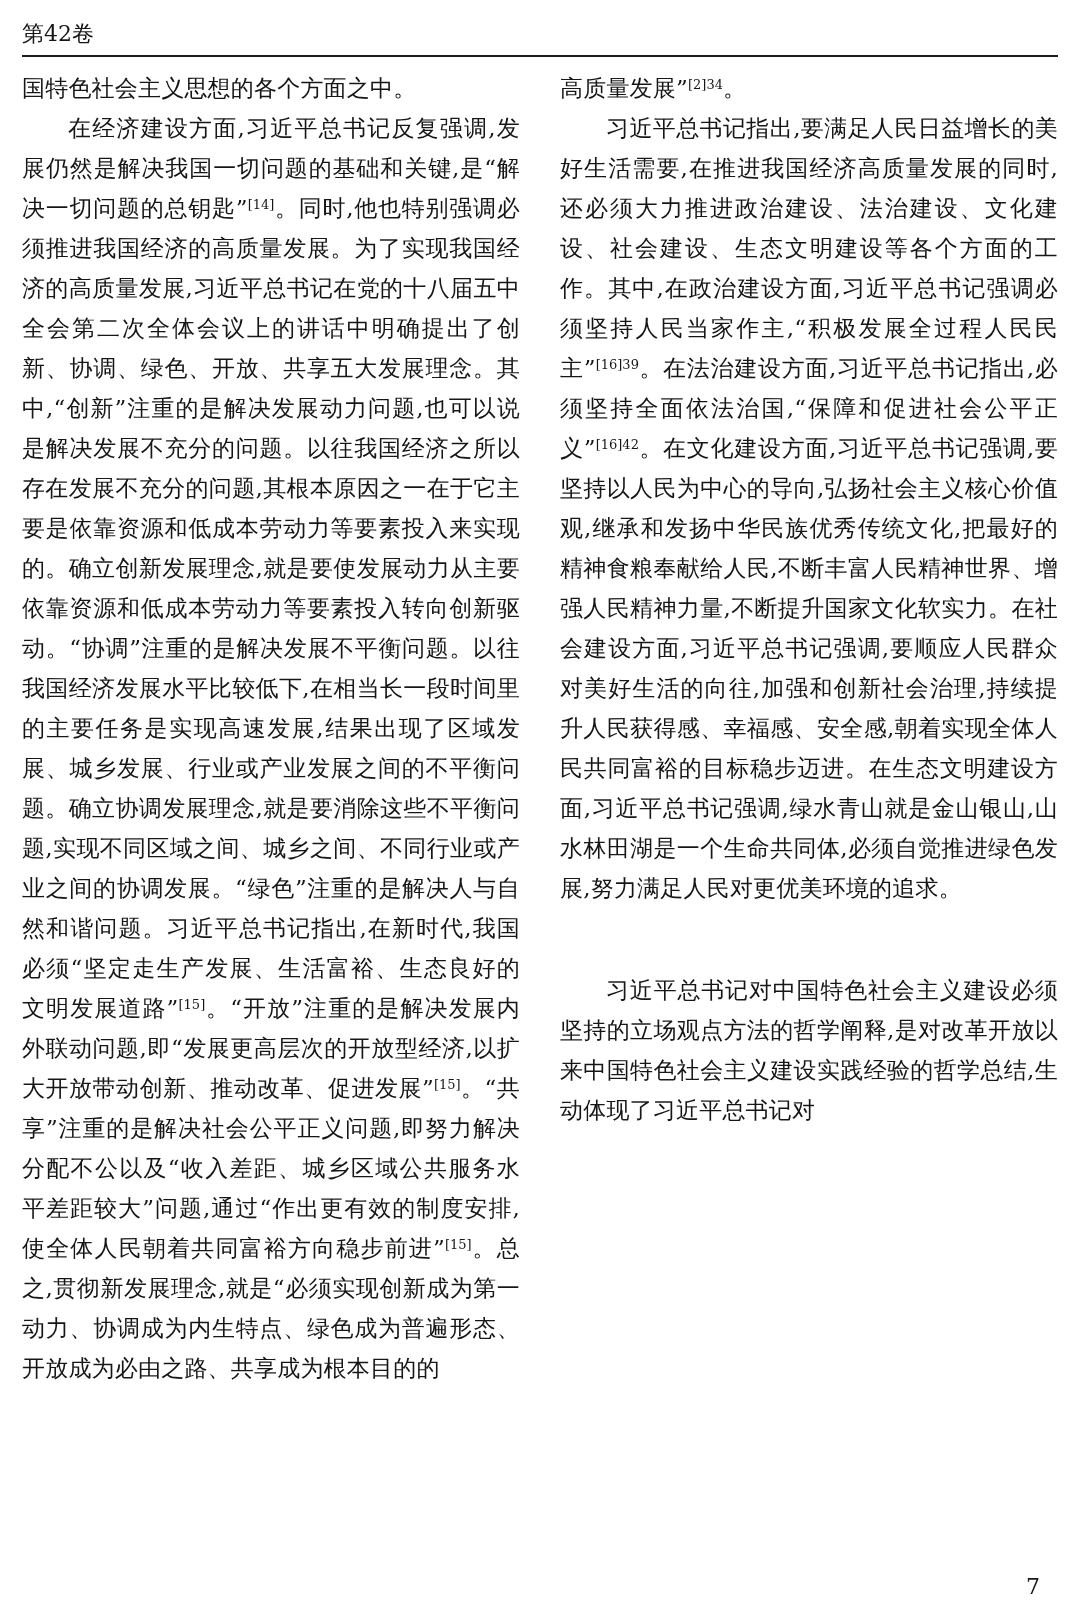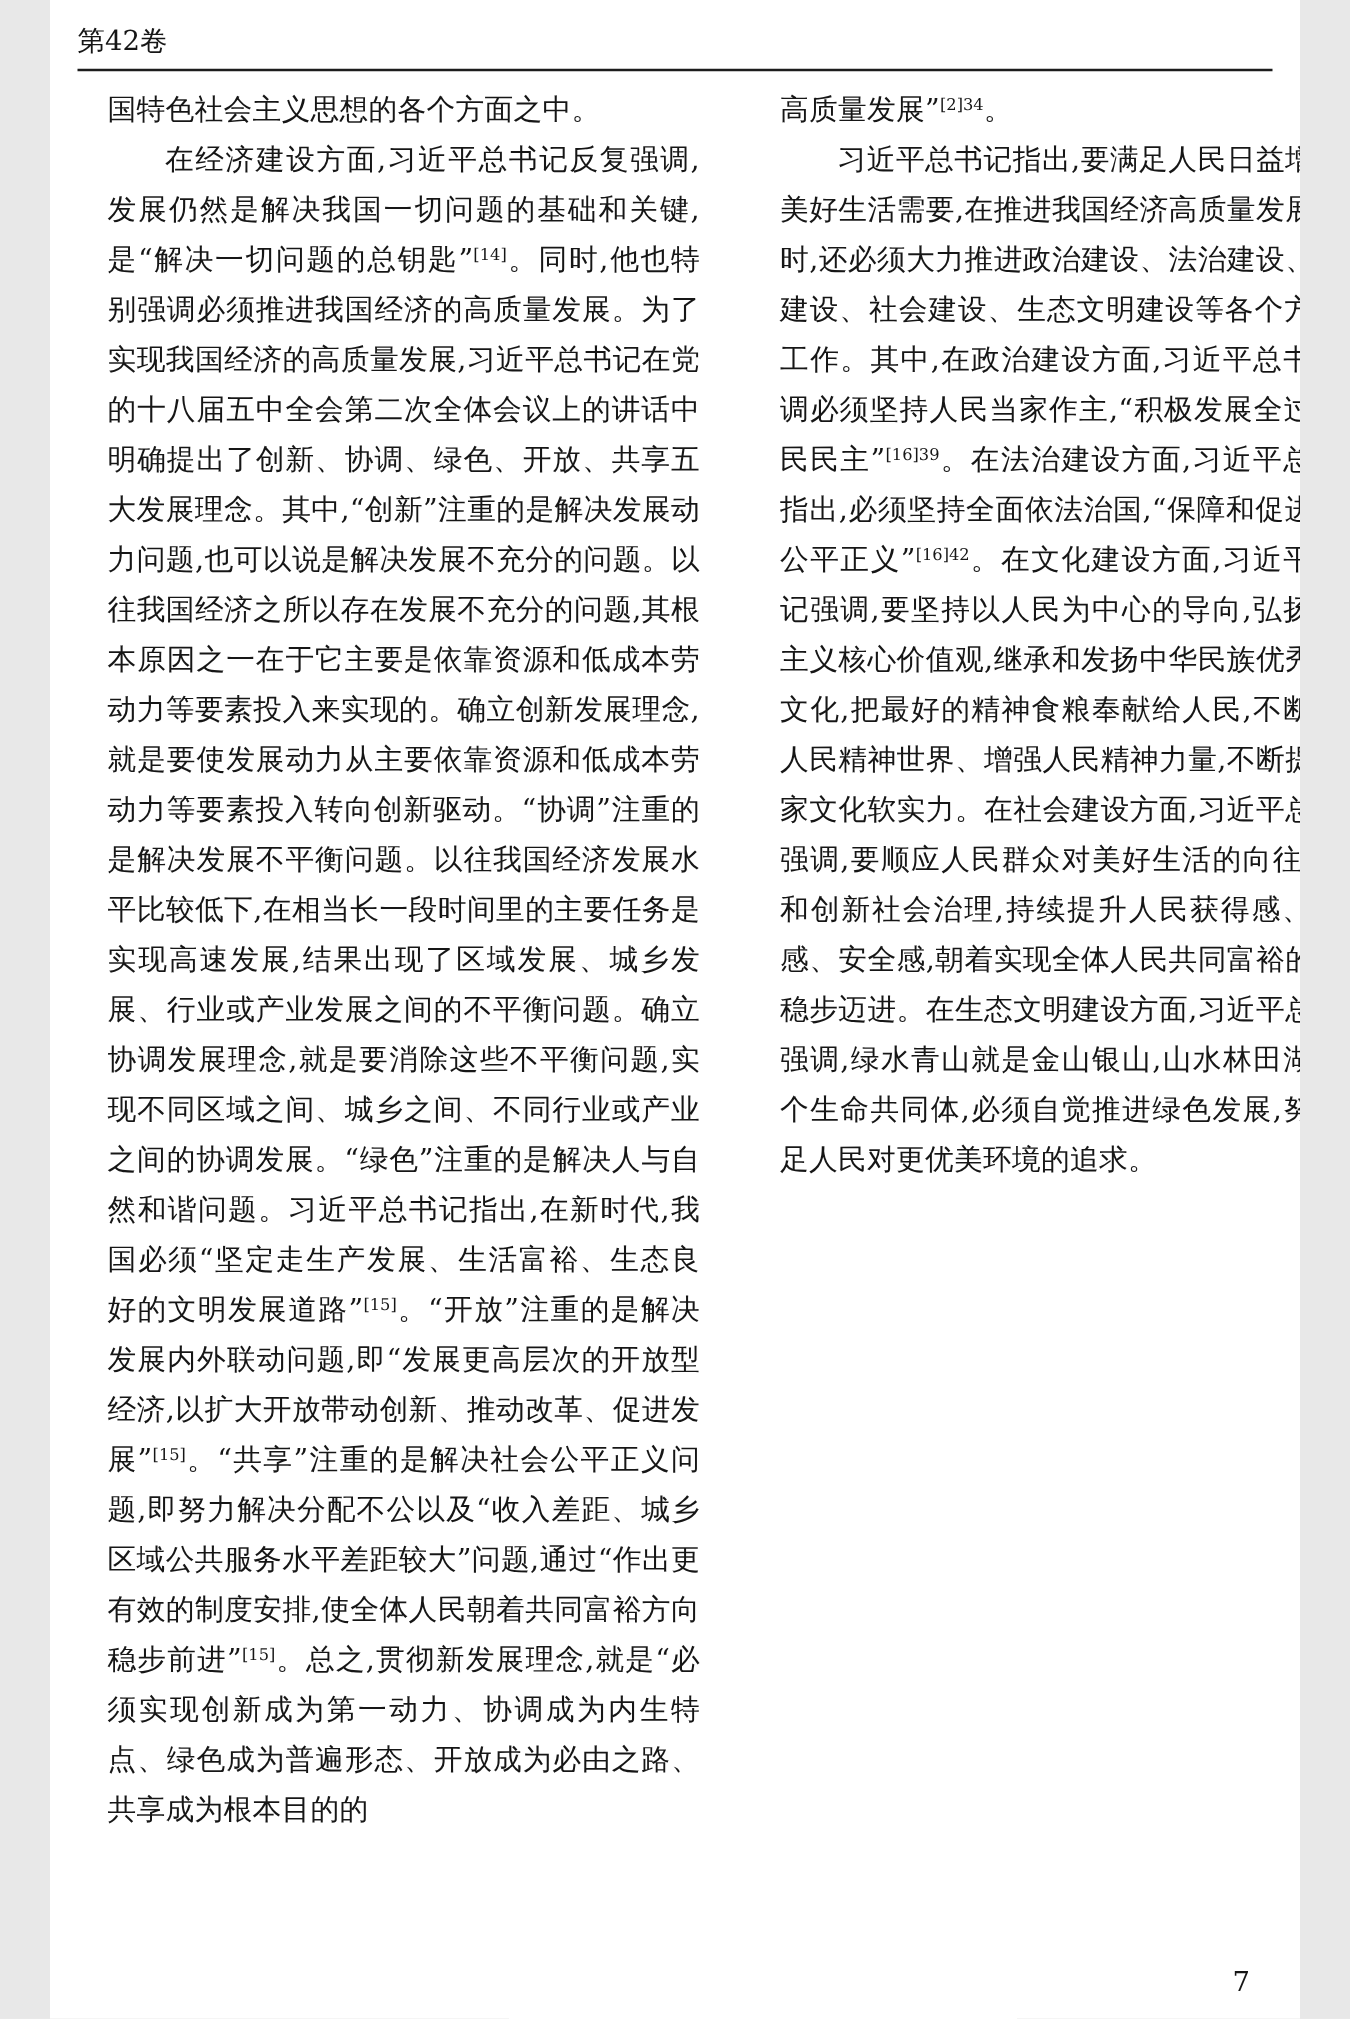--- a/index.html
+++ b/index.html
@@ -2,21 +2,21 @@
 <html><head>
 <meta charset="utf-8">
 <style>
   html, body {
     margin: 0;
     padding: 0;
     background: #e8e8e8;
   }
   .page {
     position: relative;
-    width: 1000px;
+    width: 1080px;
     height: 1615px;
     margin: 0 auto;
     background: #ffffff;
     font-family: "DejaVu Serif", "Liberation Serif", serif;
     color: #161616;
     overflow: hidden;
   }
   .page-header {
     position: absolute;
     top: 16px;
@@ -54,21 +54,20 @@
     display: flex;
     gap: 40px;
   }
   .col {
     width: 498px;
     font-size: 23px;
     line-height: 40px;
     text-align: justify;
     text-justify: inter-ideograph;
     letter-spacing: 0.2px;
-    margin-left: 24px;
   }
   p.para {
     margin: 0;
     padding: 0;
   }
   p.para.indent {
     text-indent: 2em;
   }
   p.para.gap-before {
     margin-top: 62px;
@@ -99,20 +98,21 @@
   <div class="header-rule"></div>
 
   <main class="columns">
     <section class="col" id="col-left">
         <p class="para">国特色社会主义思想的各个方面之中。</p>
         <p class="para indent">在经济建设方面,习近平总书记反复强调,发展仍然是解决我国一切问题的基础和关键,是“解决一切问题的总钥匙”<sup class="cite">[14]</sup>。同时,他也特别强调必须推进我国经济的高质量发展。为了实现我国经济的高质量发展,习近平总书记在党的十八届五中全会第二次全体会议上的讲话中明确提出了创新、协调、绿色、开放、共享五大发展理念。其中,“创新”注重的是解决发展动力问题,也可以说是解决发展不充分的问题。以往我国经济之所以存在发展不充分的问题,其根本原因之一在于它主要是依靠资源和低成本劳动力等要素投入来实现的。确立创新发展理念,就是要使发展动力从主要依靠资源和低成本劳动力等要素投入转向创新驱动。“协调”注重的是解决发展不平衡问题。以往我国经济发展水平比较低下,在相当长一段时间里的主要任务是实现高速发展,结果出现了区域发展、城乡发展、行业或产业发展之间的不平衡问题。确立协调发展理念,就是要消除这些不平衡问题,实现不同区域之间、城乡之间、不同行业或产业之间的协调发展。“绿色”注重的是解决人与自然和谐问题。习近平总书记指出,在新时代,我国必须“坚定走生产发展、生活富裕、生态良好的文明发展道路”<sup class="cite">[15]</sup>。“开放”注重的是解决发展内外联动问题,即“发展更高层次的开放型经济,以扩大开放带动创新、推动改革、促进发展”<sup class="cite">[15]</sup>。“共享”注重的是解决社会公平正义问题,即努力解决分配不公以及“收入差距、城乡区域公共服务水平差距较大”问题,通过“作出更有效的制度安排,使全体人民朝着共同富裕方向稳步前进”<sup class="cite">[15]</sup>。总之,贯彻新发展理念,就是“必须实现创新成为第一动力、协调成为内生特点、绿色成为普遍形态、开放成为必由之路、共享成为根本目的的</p>
       </section>
     <section class="col" id="col-right">
         <p class="para">高质量发展”<sup class="cite">[2]34</sup>。</p>
         <p class="para indent">习近平总书记指出,要满足人民日益增长的美好生活需要,在推进我国经济高质量发展的同时,还必须大力推进政治建设、法治建设、文化建设、社会建设、生态文明建设等各个方面的工作。其中,在政治建设方面,习近平总书记强调必须坚持人民当家作主,“积极发展全过程人民民主”<sup class="cite">[16]39</sup>。在法治建设方面,习近平总书记指出,必须坚持全面依法治国,“保障和促进社会公平正义”<sup class="cite">[16]42</sup>。在文化建设方面,习近平总书记强调,要坚持以人民为中心的导向,弘扬社会主义核心价值观,继承和发扬中华民族优秀传统文化,把最好的精神食粮奉献给人民,不断丰富人民精神世界、增强人民精神力量,不断提升国家文化软实力。在社会建设方面,习近平总书记强调,要顺应人民群众对美好生活的向往,加强和创新社会治理,持续提升人民获得感、幸福感、安全感,朝着实现全体人民共同富裕的目标稳步迈进。在生态文明建设方面,习近平总书记强调,绿水青山就是金山银山,山水林田湖是一个生命共同体,必须自觉推进绿色发展,努力满足人民对更优美环境的追求。</p>
+        <p class="para indent gap-before">习近平总书记对中国特色社会主义建设必须坚持的立场观点方法的哲学阐释,是对改革开放以来中国特色社会主义建设实践经验的哲学总结,生动体现了习近平总书记对</p>
       </section>
   </main>
 
   <footer>
     <span class="page-number">7</span>
   </footer>
 
 </div>
 
 </body></html>

